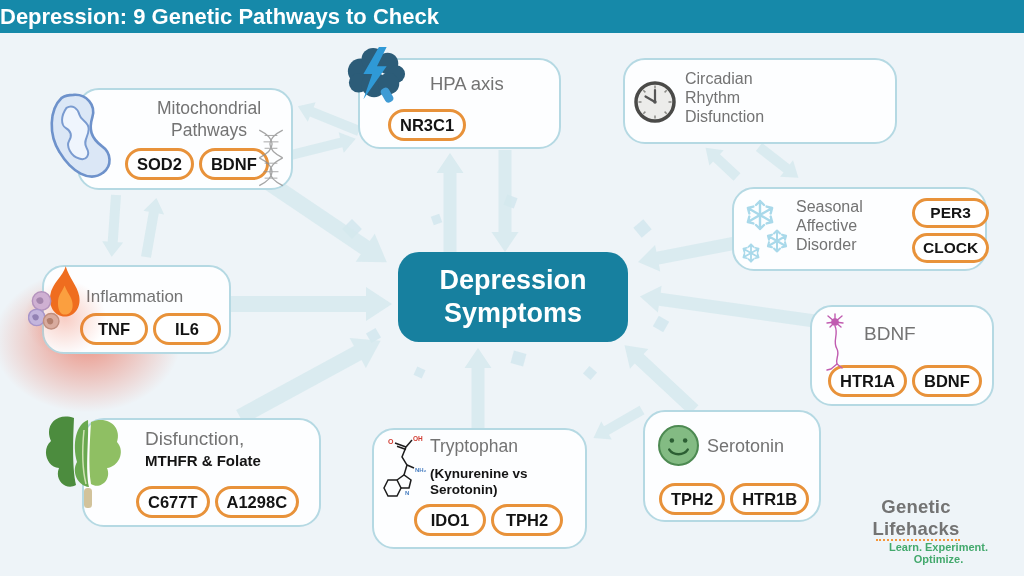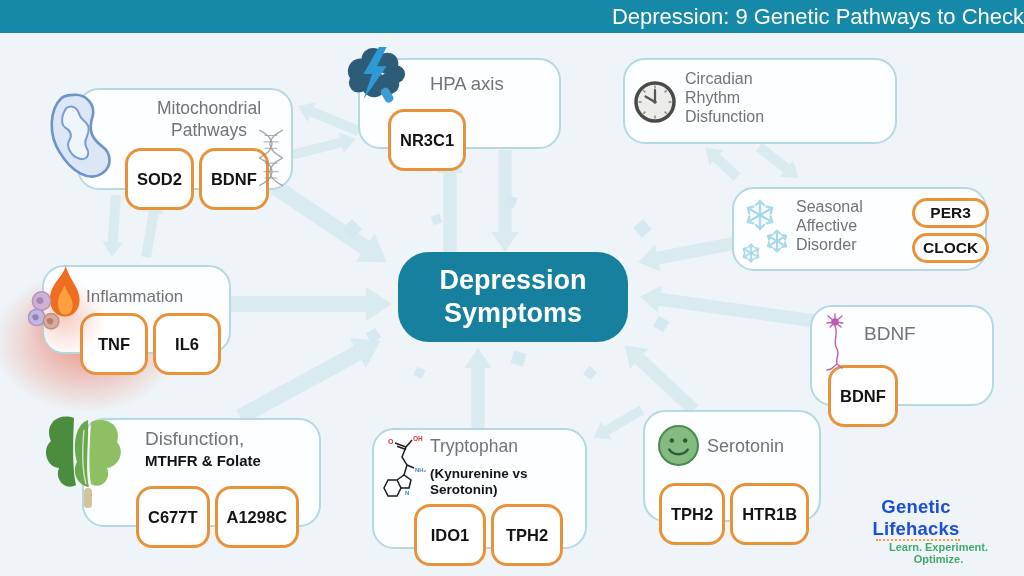--- a/index.html
+++ b/index.html
@@ -1,49 +1,49 @@
 <!DOCTYPE html>
 <html><head>
 <meta charset="utf-8">
 <style>
   html,body{margin:0;padding:0;background:#eef4f8;}
   #stage{position:relative;width:1024px;height:576px;overflow:hidden;background:#eef4f8;
          font-family:"Liberation Sans",sans-serif;}
   
   #banner{position:absolute;left:0;top:0;width:1024px;height:33px;background:#1689a9;z-index:5;}
-  #banner .t{width:100%;text-align:right;line-height:33px;color:#fff;font-weight:normal;font-size:22px;}
+  #banner .t{width:100%;text-align:left;line-height:33px;color:#fff;font-weight:bold;font-size:22px;}
   
   .conf{position:absolute;background:rgba(170,214,226,0.33);z-index:0;}
   
   #arrows{position:absolute;left:0;top:0;z-index:1;}
   .arr{fill:#d4e8ee;opacity:0.8;}
   
   .glow{position:absolute;z-index:1;pointer-events:none;}
   #glow1{left:-38px;top:246px;width:250px;height:190px;
          background:radial-gradient(closest-side, rgba(232,70,40,0.55), rgba(232,70,40,0) 75%);}
   #glow2{left:10px;top:268px;width:110px;height:100px;z-index:3;
          background:radial-gradient(closest-side, rgba(235,80,45,0.28), rgba(235,80,45,0) 75%);}
   
   .card{position:absolute;background:#fdfeff;border:2px solid #b5d9e3;border-radius:22px;z-index:2;}
   .title{position:absolute;font-weight:normal;color:#737373;}
   .subtitle{position:absolute;font-weight:bold;color:#141414;}
   .pills{position:absolute;display:flex;gap:5px;}
   .pills.col{flex-direction:column;}
   .pill{display:inline-flex;align-items:center;justify-content:center;border:3px solid #e8923a;
         border-radius:16px;background:#fff;font-weight:bold;color:#141414;
-        padding:15px 9px;height:26px;font-size:16.5px;white-space:nowrap;}
+        padding:0 9px;height:26px;font-size:16.5px;white-space:nowrap;}
   .pill.sm{height:24px;font-size:15.5px;padding:0 8px;min-width:54px;}
   .icon{position:absolute;z-index:4;}
   
   #center-box{position:absolute;left:398px;top:252px;width:230px;height:90px;background:#17809f;
-              border-radius:31px;z-index:2;display:flex;flex-direction:column;align-items:center;
+              border-radius:21px;z-index:2;display:flex;flex-direction:column;align-items:center;
               justify-content:center;color:#fff;font-weight:bold;font-size:27px;line-height:1.22;}
   
   #logo{position:absolute;left:838px;top:496px;width:156px;text-align:center;z-index:2;}
-  #logo .name{font-size:18.5px;font-weight:bold;color:#1d4ed8;letter-spacing:0.2px;}
+  #logo .name{font-size:18.5px;font-weight:bold;color:#737373;letter-spacing:0.2px;}
   #logo .tagwrap{position:relative;margin-top:1px;}
   #logo .dotline{position:absolute;left:38px;top:-2px;width:84px;border-top:2px dotted #f5973a;}
   #logo .tagline{font-size:11px;font-weight:bold;color:#43a96d;margin-left:45px;}
 </style>
 </head>
 <body>
 
 <div id="stage">
 
   <div id="banner">
@@ -182,20 +182,21 @@
               <path d="M0,-14 L0,14 M0,-14 l-4,4 M0,-14 l4,4 M0,14 l-4,-4 M0,14 l4,-4"></path>
             </g>
         </g>
       </g>
     </svg>
   </div>
 
   <div class="card" style="left:810px;top:305px;width:180px;height:97px">
     <div class="title" style="left:52px;top:16px;font-size:19px">BDNF</div>
     <div class="pills" style="left:16px;top:58px">
+      <span class="pill">HTR1A</span>
       <span class="pill">BDNF</span>
     </div>
     <svg class="icon" style="left:12px;top:6px" width="34" height="60" viewBox="0 0 34 60">
       <g stroke="#c05cb0" fill="none" stroke-width="1.4" stroke-linecap="round">
         <path d="M11,9 L4,3 M11,9 L11,1 M11,9 L18,3 M11,9 L3,10 M11,9 L19,10 M11,9 L6,14 M11,9 L17,14"></path>
         <path d="M11,13 C15,22 8,28 13,36 C16,42 11,46 13,51"></path>
         <path d="M13,51 l-6,5 M13,51 l5,4 M7,56 l-4,1"></path>
       </g>
       <circle cx="11" cy="9" r="3.8" fill="#c05cb0"></circle>
     </svg>

